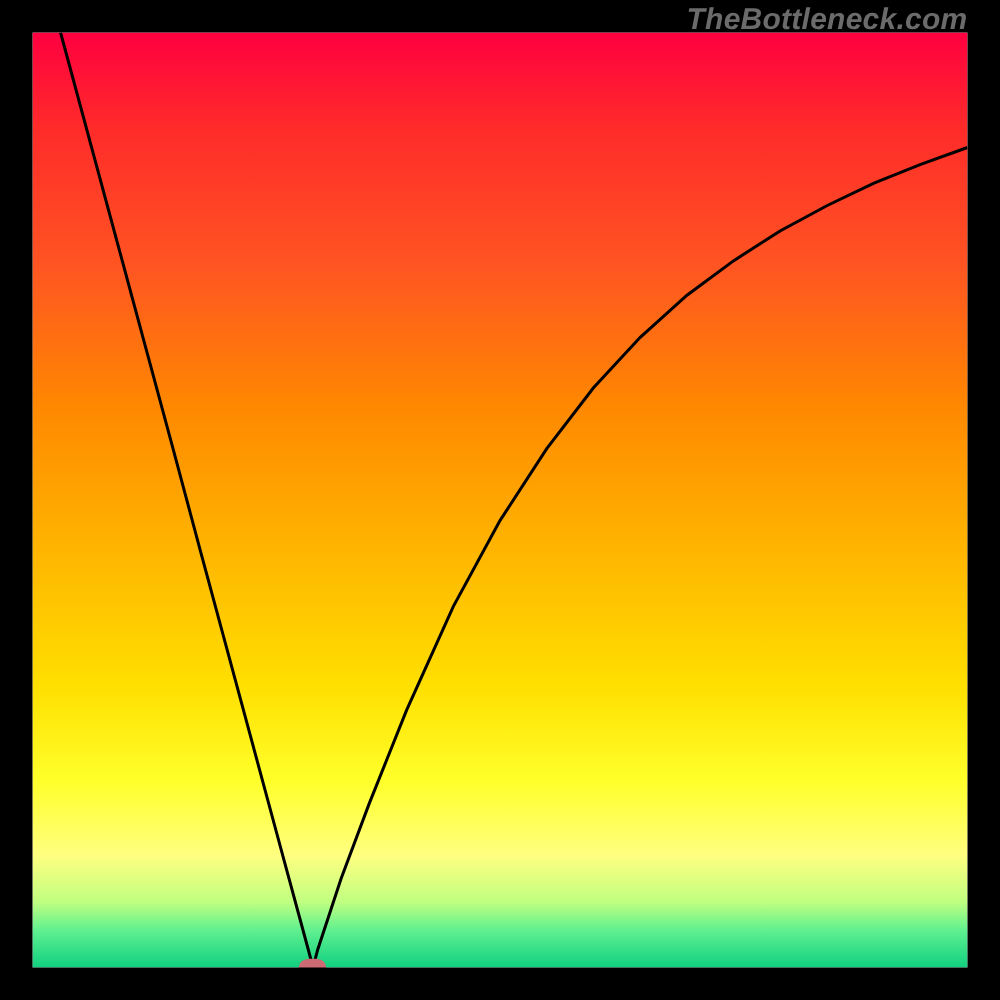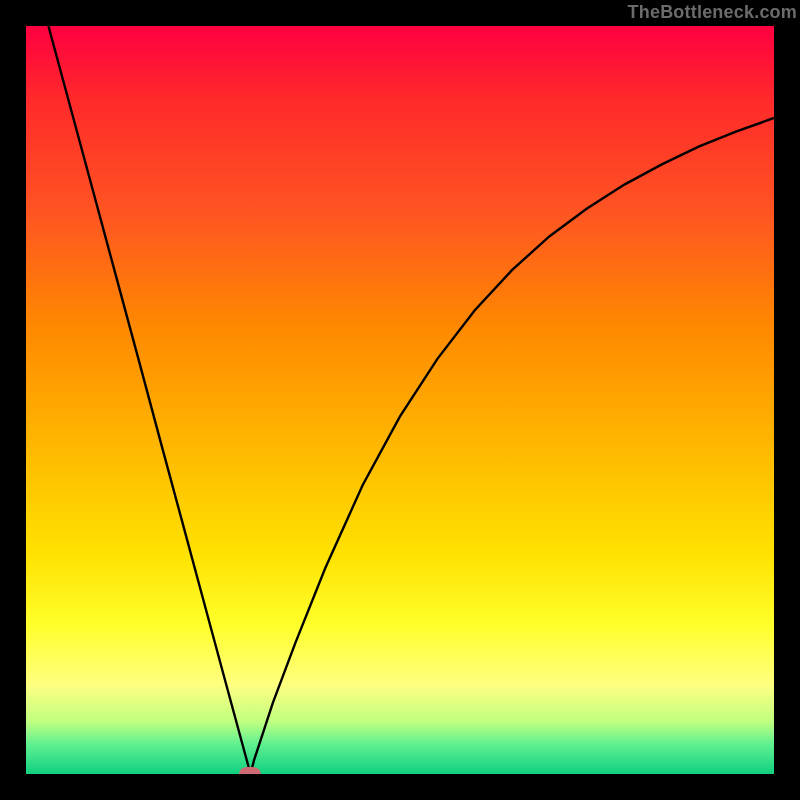--- a/index.html
+++ b/index.html
@@ -59,25 +59,26 @@
     top: 0;
     width: 800px;
     height: 800px;
     border: 26px solid #000000;
     box-sizing: border-box;
     pointer-events: none;
   }
   .watermark {
     position: absolute;
     top: 2px;
-    right: 3px;
-    font-size: 18px;
+    right: 26px;
+    font-size: 24px;
     font-weight: 600;
     letter-spacing: 0.2px;
     color: #6b6b6b;
+    font-style: italic;
   }
 </style>
 </head>
 <body>
 
 <div class="frame">
 
   <div class="plot-bg"></div>
 
   <svg class="curve-layer" viewBox="0 0 748 748" preserveAspectRatio="none">

